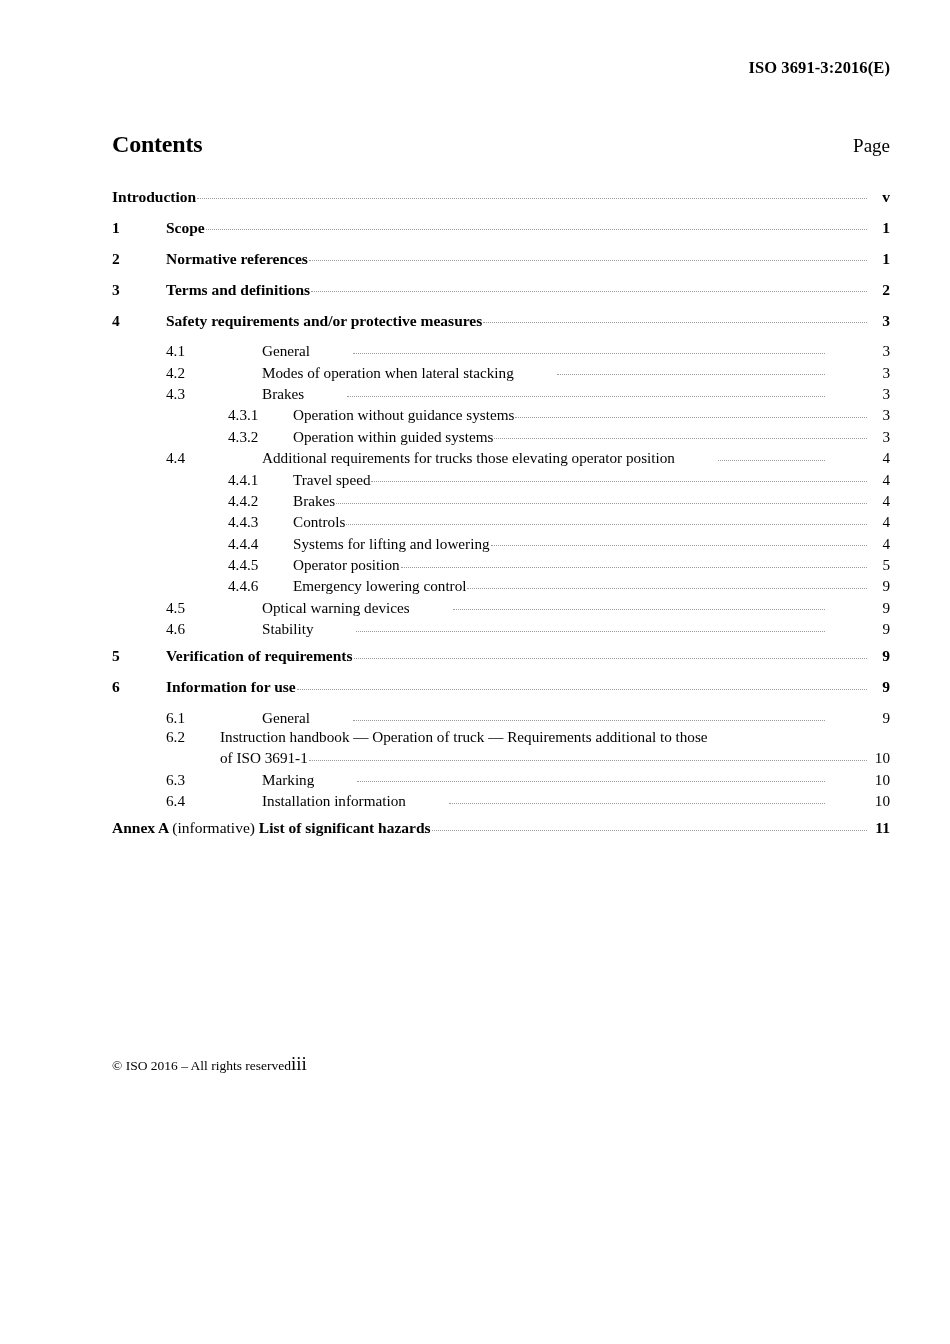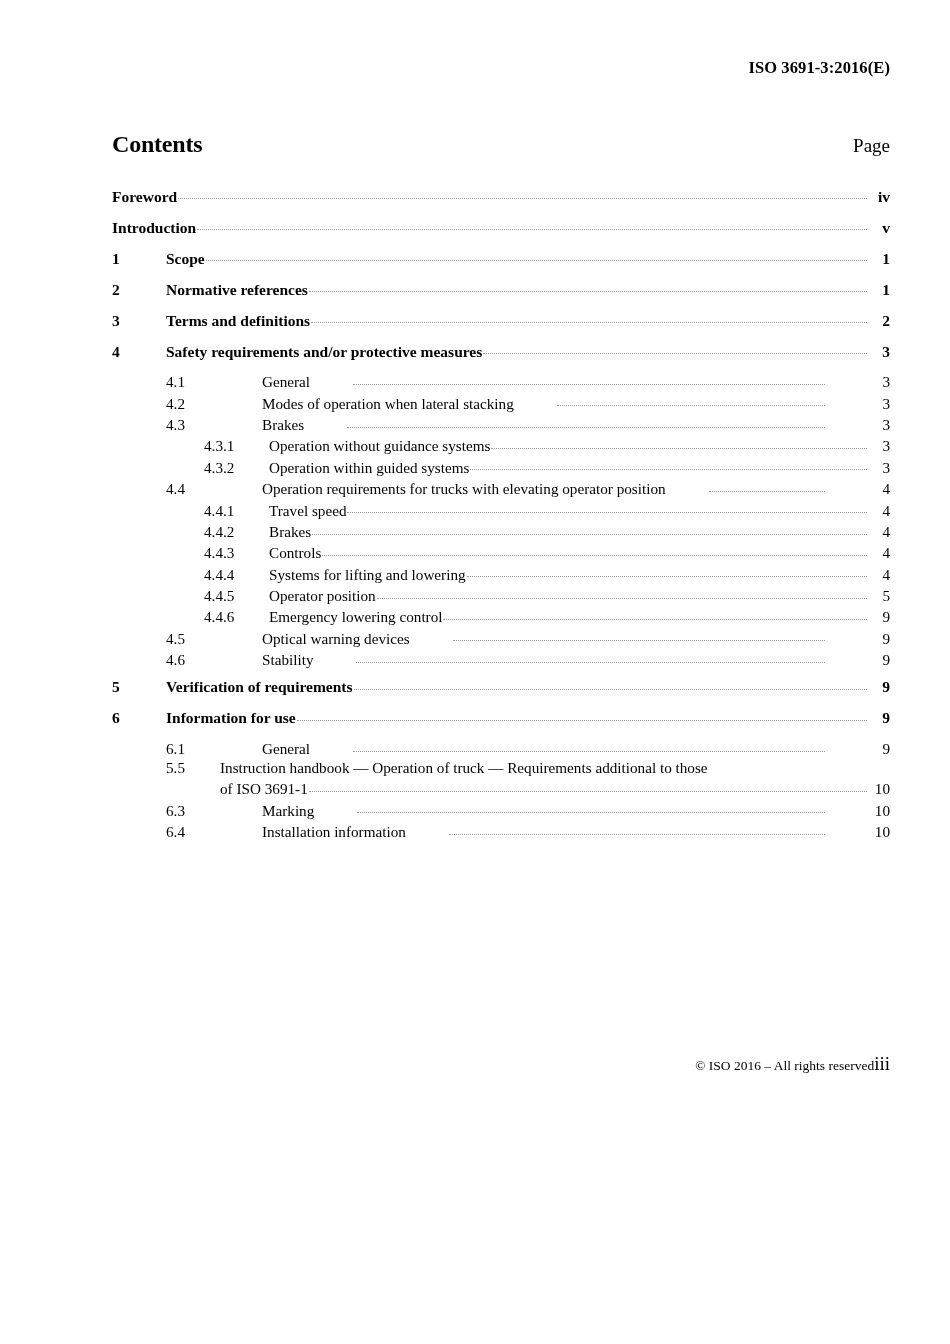--- a/index.html
+++ b/index.html
@@ -70,21 +70,21 @@
   .lvl1 { margin-bottom: 4.0px;  font-weight: normal; font-size: 15.2px; gap: 42px; }
   .lvl2 { margin-bottom: 4.0px;  font-weight: normal; font-size: 15.2px; }
 
   
   .num {
     flex: 0 0 auto;
     white-space: nowrap;
   }
   .lvl0 > .num { width: 54px; }
   .lvl1 > .num { width: 54px; margin-left: 54px; }
-  .lvl2 > .num { width: 65px; margin-left: 92px; font-family: Liberation Serif, serif; }
+  .lvl2 > .num { width: 65px; margin-left: 116px; font-family: Liberation Serif, serif; }
 
   
   .nonum > .label { margin-left: 0; }
 
   .label {
     flex: 0 0 auto;
     white-space: nowrap;
   }
 
   
@@ -137,44 +137,39 @@
   .annex-reg { font-weight: normal; }
 
   
   .footer {
     position: absolute;
     bottom: 45px;
     left: 112px;
     right: 60px;
     display: flex;
     align-items: baseline;
-    justify-content: flex-end;
+    justify-content: flex-start;
     font-size: 13.5px;
   }
   .footer-right { font-size: 19px; }
 </style>
 </head>
 <body>
 
 <div class="page">
 
   <div class="doc-header">ISO 3691-3:2016(E)</div>
 
   <div class="title-row">
     <div class="contents-title">Contents</div>
     <div class="page-word">Page</div>
   </div>
 
   <div class="toc" id="toc">
       <div class="toc-entry lvl0 nonum">
-        <span class="label">Foreword</span>
-        <span class="leader"></span>
-        <span class="pg">iv</span>
-      </div>
-      <div class="toc-entry lvl0 nonum">
         <span class="label">Introduction</span>
         <span class="leader"></span>
         <span class="pg">v</span>
       </div>
       <div class="toc-entry lvl0">
         <span class="num">1</span>
         <span class="label">Scope</span>
         <span class="leader"></span>
         <span class="pg">1</span>
       </div>
@@ -221,21 +216,21 @@
         <span class="pg">3</span>
       </div>
       <div class="toc-entry lvl2">
         <span class="num">4.3.2</span>
         <span class="label">Operation within guided systems</span>
         <span class="leader"></span>
         <span class="pg">3</span>
       </div>
       <div class="toc-entry lvl1">
         <span class="num">4.4</span>
-        <span class="label">Operation requirements for trucks with elevating operator position</span>
+        <span class="label">Additional requirements for trucks those elevating operator position</span>
         <span class="leader"></span>
         <span class="pg">4</span>
       </div>
       <div class="toc-entry lvl2">
         <span class="num">4.4.1</span>
         <span class="label">Travel speed</span>
         <span class="leader"></span>
         <span class="pg">4</span>
       </div>
       <div class="toc-entry lvl2">
@@ -293,21 +288,21 @@
         <span class="pg">9</span>
       </div>
       <div class="toc-entry lvl1 gap-small">
         <span class="num">6.1</span>
         <span class="label">General</span>
         <span class="leader"></span>
         <span class="pg">9</span>
       </div>
       <div class="entry-multiline">
         <div class="row first">
-          <span class="num">5.5</span>
+          <span class="num">6.2</span>
           <span class="label">Instruction handbook — Operation of truck — Requirements additional to those</span>
         </div>
         <div class="row second">
           <span class="num"></span>
           <span class="label">of ISO 3691-1</span>
           <span class="leader"></span>
           <span class="pg">10</span>
         </div>
       </div>
       <div class="toc-entry lvl1">
@@ -315,20 +310,25 @@
         <span class="label">Marking</span>
         <span class="leader"></span>
         <span class="pg">10</span>
       </div>
       <div class="toc-entry lvl1">
         <span class="num">6.4</span>
         <span class="label">Installation information</span>
         <span class="leader"></span>
         <span class="pg">10</span>
       </div>
+      <div class="toc-entry lvl0 nonum gap-before">
+        <span class="label"><span>Annex A</span> <span class="annex-reg">(informative)</span> <span>List of significant hazards</span></span>
+        <span class="leader"></span>
+        <span class="pg">11</span>
+      </div>
     </div>
 
   <div class="footer">
     <div class="footer-left">© ISO 2016 – All rights reserved</div>
     <div class="footer-right">iii</div>
   </div>
 
 </div>
 
 </body></html>

